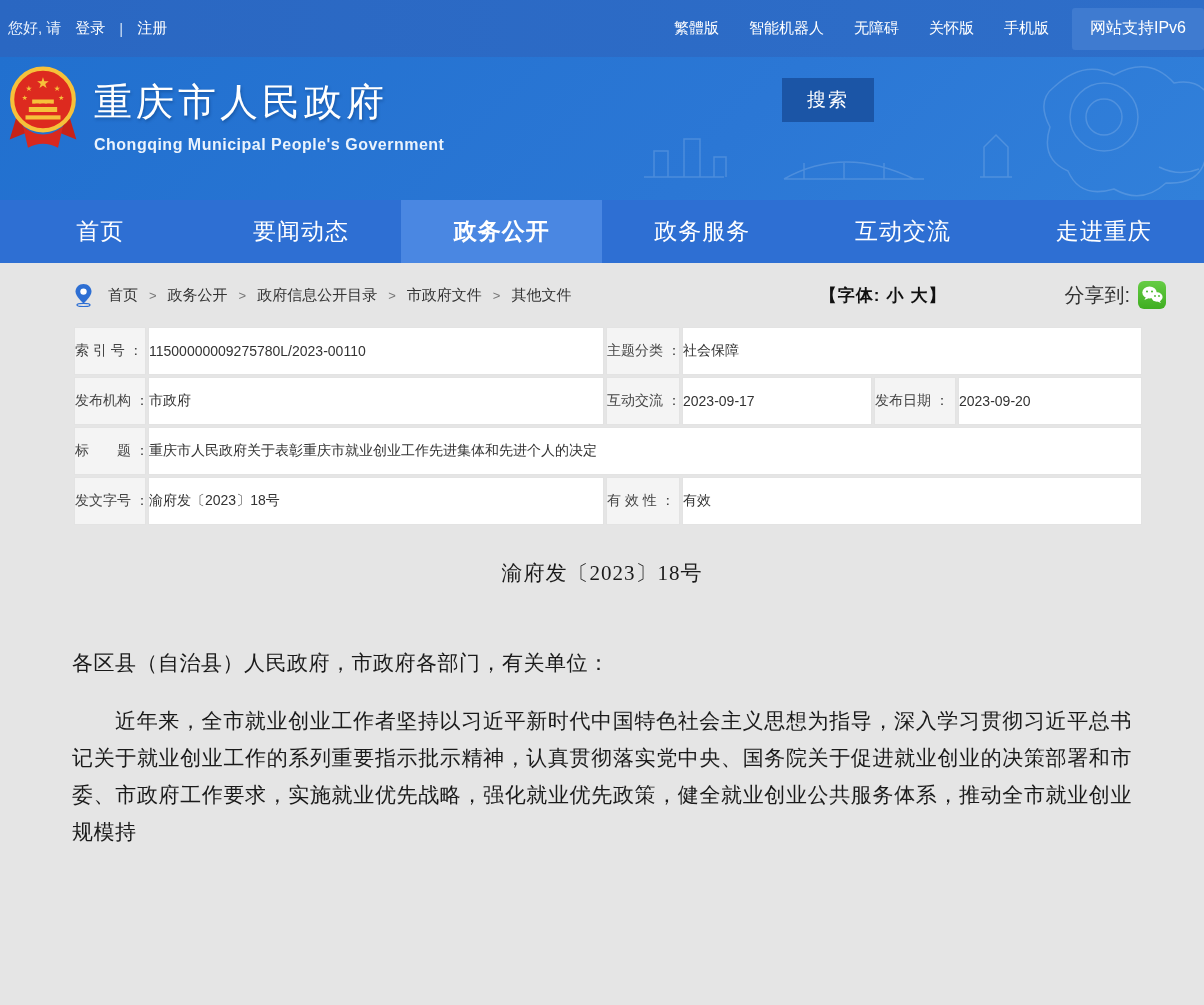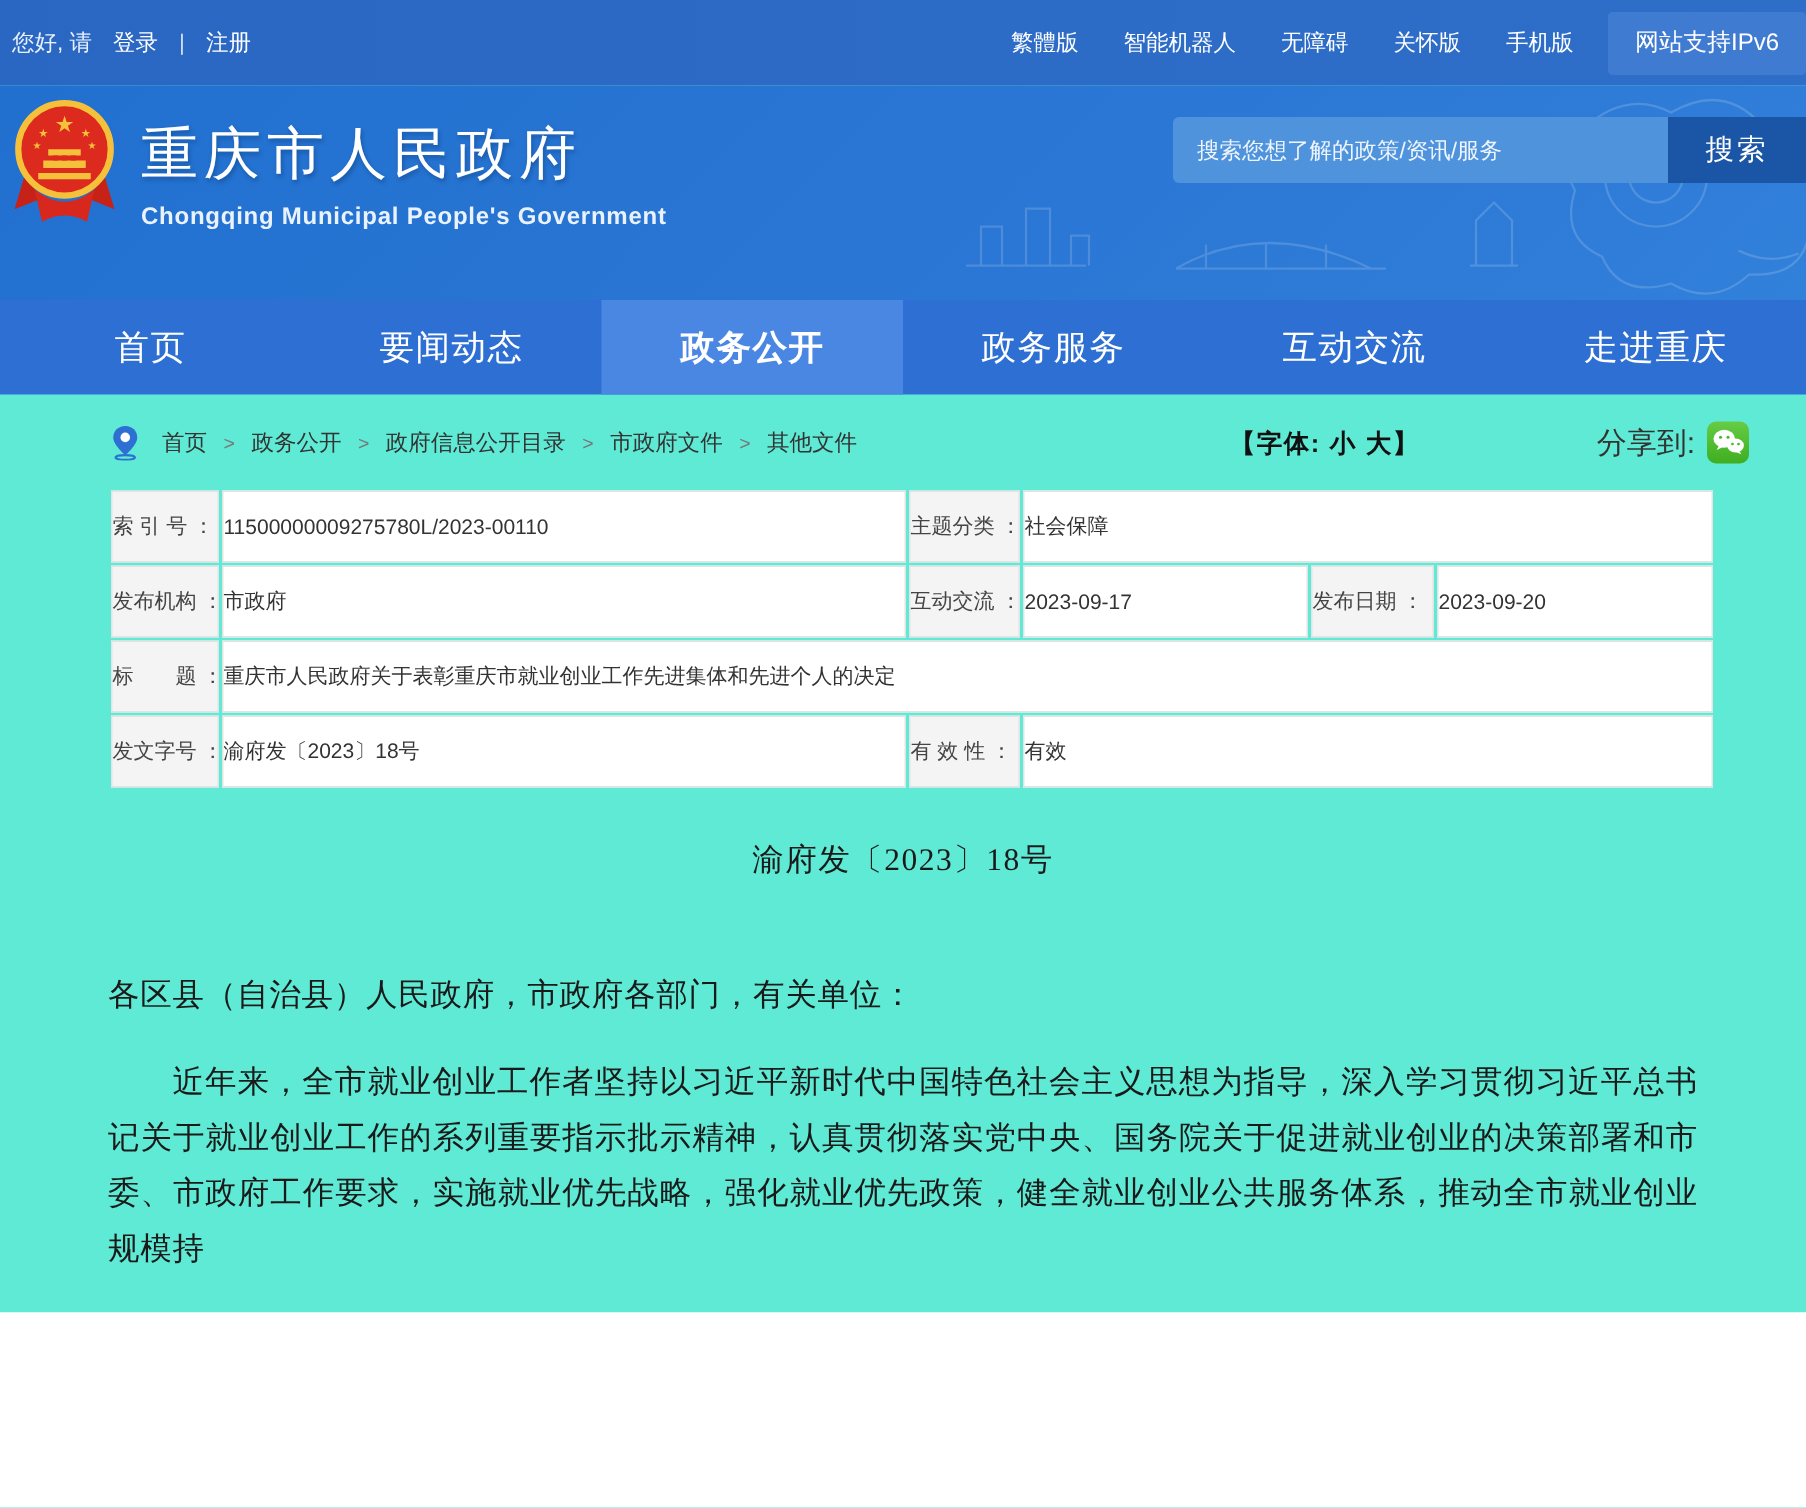--- a/index.html
+++ b/index.html
@@ -1,18 +1,18 @@
 <!DOCTYPE html>
 <html><head>
 <meta charset="utf-8">
 <style>
   * { margin:0; padding:0; box-sizing:border-box; }
   html,body { background:#ffffff; }
   body { font-family:"Liberation Sans","DejaVu Sans",sans-serif; }
-  .page { position:relative; width:1204px; height:875px; margin:0 auto; background:#5eead4; overflow:hidden; }
+  .page { position:relative; width:1204px; height:1005px; margin:0 auto; background:#e5e5e5; overflow:hidden; }
 
   
   .topbar { height:57px; background:linear-gradient(90deg,#2a67c2,#2e6ec9); display:flex; justify-content:space-between; align-items:center; color:#fff; font-size:15px; }
   .topbar-left { display:flex; align-items:center; gap:14px; padding-left:8px; }
   .topbar-left a { color:#fff; text-decoration:none; cursor:pointer; }
   .topbar-left .greet { color:#e8f0fb; }
   .topbar-left .divider { color:#cfe0f5; }
   .topbar-right { display:flex; align-items:center; height:100%; }
   .topbar-right a.tmenu { color:#fff; text-decoration:none; padding:0 15px; cursor:pointer; white-space:nowrap; }
   .ipv6-box { height:42px; background:#3f7bd0; border-radius:3px; display:flex; align-items:center; padding:0 18px; margin-left:8px; margin-right:0; }
@@ -117,21 +117,20 @@
         <rect x="40" y="47" width="4" height="4" fill="#dd2a1f"></rect>
         <rect x="47" y="47" width="4" height="4" fill="#dd2a1f"></rect>
       </svg>
       <div class="site-titles">
         <div class="site-name">重庆市人民政府</div>
         <div class="site-name-en">Chongqing Municipal People's Government</div>
       </div>
     </div>
 
     <div class="search-wrap">
-      <input class="search-input" type="text" placeholder="搜索您想了解的政策/资讯/服务" style="">
       <button class="search-btn">搜索</button>
     </div>
   </div>
 
   <nav class="nav">
     <a class="nav-item">首页</a>
     <a class="nav-item">要闻动态</a>
     <a class="nav-item active">政务公开</a>
     <a class="nav-item">政务服务</a>
     <a class="nav-item">互动交流</a>

